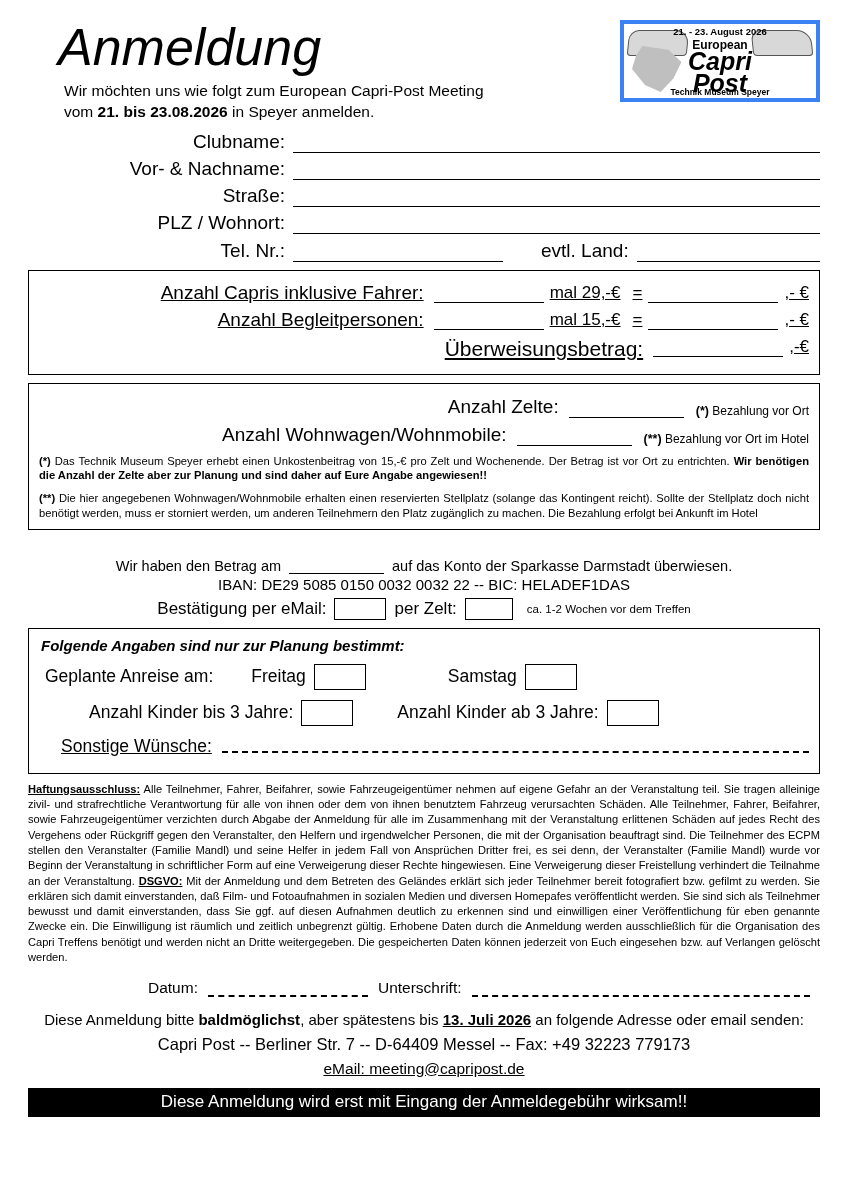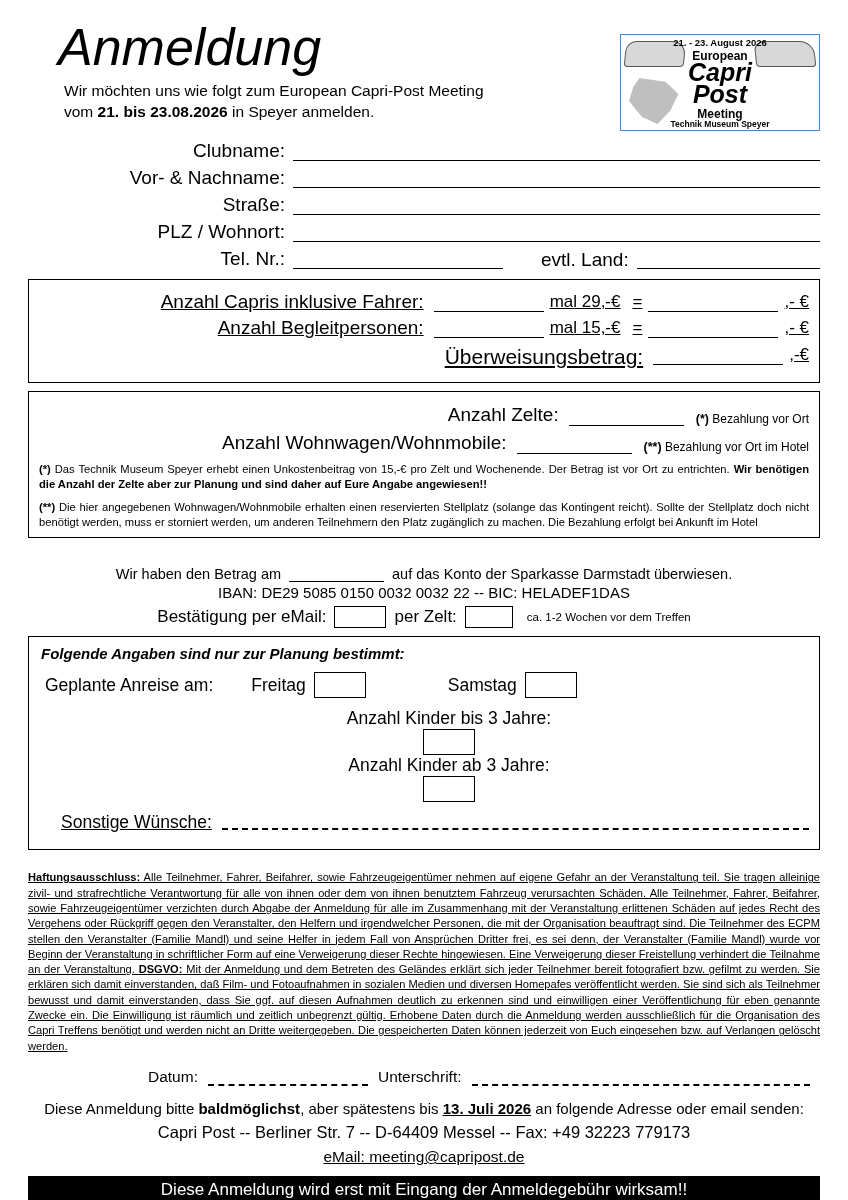--- a/index.html
+++ b/index.html
@@ -37,27 +37,27 @@
   }
   .intro {
     font-size: 15.5px;
     line-height: 1.35;
     margin-left: 36px;
   }
   .intro b { font-weight: bold; }
 
   .logo {
     width: 200px;
-    height: 97px;
-    border: 1px solid #3b82f6;
+    height: 82px;
+    border: 4px solid #3b82f6;
     position: relative;
     background: #fff;
     overflow: hidden;
     flex: 0 0 auto;
-    margin-top: 16px;
+    margin-top: 2px;
   }
   .logo .dateline {
     position: absolute;
     top: 2px; left: 0; right: 0;
     text-align: center;
     font-size: 9.5px;
     font-weight: bold;
   }
   .logo .euro {
     position:absolute; top: 14px; left:0; right:0;
@@ -96,21 +96,21 @@
     position:absolute; left: 8px; bottom: 6px;
     width: 52px; height: 46px;
     background: #bfbfbf;
     clip-path: polygon(20% 0,70% 8%,95% 35%,80% 70%,55% 100%,25% 85%,0 50%,8% 20%);
   }
 
   
   .field-rows { margin-top: 10px; }
   .frow {
     display: flex;
-    align-items: flex-start;
+    align-items: flex-end;
     margin-bottom: 6px;
   }
   .flabel {
     width: 265px;
     text-align: right;
     font-size: 19px;
     padding-right: 8px;
     line-height: 1.1;
   }
   .flabel .small-it {
@@ -242,37 +242,36 @@
   .prow .lbl { white-space: nowrap; }
   .pbox {
     width: 52px; height: 26px;
     border: 1.6px solid #000;
     margin: 0 8px;
     background: #fff;
   }
   .prow.anreise .lbl1 { margin-left: 6px; }
   .prow.anreise .freitag { margin-left: 38px; }
   .prow.anreise .samstag { margin-left: 74px; }
-  .prow.kinder { justify-content: flex-start; padding-left: 50px; flex-direction: column; }
+  .prow.kinder { justify-content: flex-start; padding-left: 50px; }
   .prow.kinder .gap { width: 36px; }
   .prow.wunsch { margin-top: 6px; }
   .dotline {
     flex: 1;
     border-bottom: 2.2px dashed #000;
     height: 14px;
     margin-left: 10px;
   }
 
   
   .legal {
     font-size: 11.1px;
     line-height: 1.38;
     text-align: justify;
-    margin-top: 20px;
-    text-decoration: underline;
+    margin-top: 8px;
   }
   .legal u, .legal .u { text-decoration: underline; font-weight: bold; }
 
   
   .sig-row {
     display: flex;
     align-items: flex-end;
     font-size: 15.5px;
     margin-top: 14px;
     padding-left: 120px;

